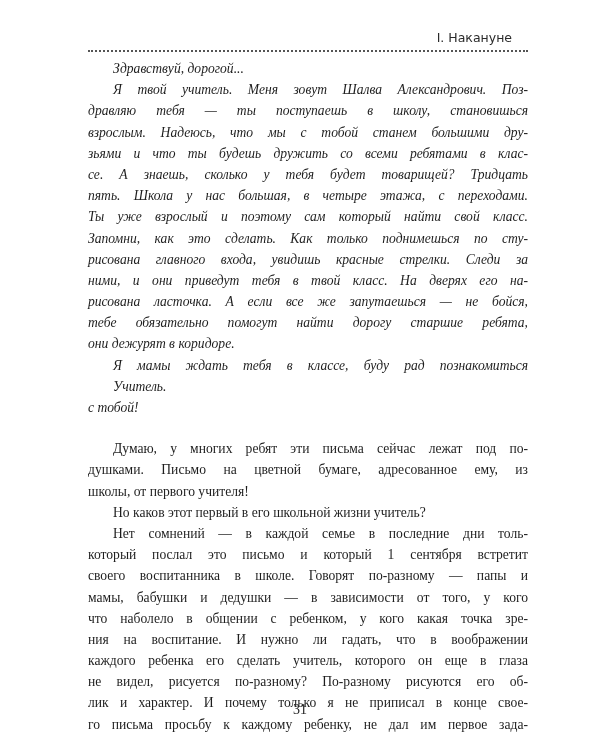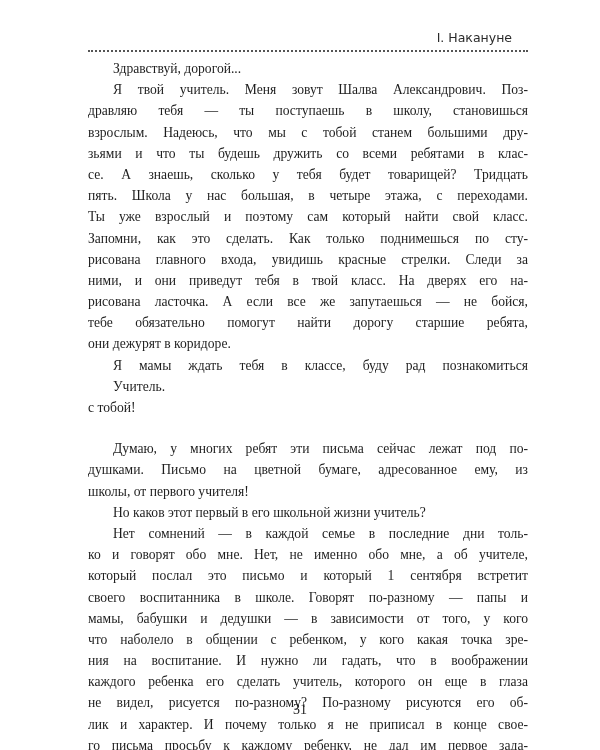--- a/index.html
+++ b/index.html
@@ -17,21 +17,21 @@
     }
     .body-text {
       position: absolute; left: 88px; top: 58px; width: 440px;
     }
     .line {
       height: 21.2px; line-height: 21.2px; font-size: 13.6px; white-space: nowrap;
       text-align: justify; text-align-last: justify;
     }
     .line.last { text-align-last: left; }
     .line.indent { padding-left: 25px; }
-    .italic { font-family: "Liberation Serif", serif; font-size: 15.2px; }
+    .italic { font-style: italic; font-family: "Liberation Serif", serif; font-size: 15.2px; }
     .roman { font-family: "Liberation Serif", serif; font-size: 15.2px; }
     .gap { height: 20px; }
     .page-number {
       position: absolute; left: 0; width: 600px; top: 702px; text-align: center;
       font-family: "Liberation Serif", serif; font-size: 14px; color: #222;
     }
   </style>
 </head>
 <body>
 
@@ -59,21 +59,20 @@
       <div class="line indent last">Учитель.</div>
       <div class="line last">с тобой!</div>
     </div>
   <div class="gap"></div>
   <div id="main" class="roman">
       <div class="line indent">Думаю, у многих ребят эти письма сейчас лежат под по-</div>
       <div class="line">душками. Письмо на цветной бумаге, адресованное ему, из</div>
       <div class="line last">школы, от первого учителя!</div>
       <div class="line indent last">Но каков этот первый в его школьной жизни учитель?</div>
       <div class="line indent">Нет сомнений — в каждой семье в последние дни толь-</div>
-      <div class="line">ко и говорят обо мне. Нет, не именно обо мне, а об учителе,</div>
       <div class="line">который послал это письмо и который 1 сентября встретит</div>
       <div class="line">своего воспитанника в школе. Говорят по-разному — папы и</div>
       <div class="line">мамы, бабушки и дедушки — в зависимости от того, у кого</div>
       <div class="line">что наболело в общении с ребенком, у кого какая точка зре-</div>
       <div class="line">ния на воспитание. И нужно ли гадать, что в воображении</div>
       <div class="line">каждого ребенка его сделать учитель, которого он еще в глаза</div>
       <div class="line">не видел, рисуется по-разному? По-разному рисуются его об-</div>
       <div class="line">лик и характер. И почему только я не приписал в конце свое-</div>
       <div class="line">го письма просьбу к каждому ребенку, не дал им первое зада-</div>
     </div>

